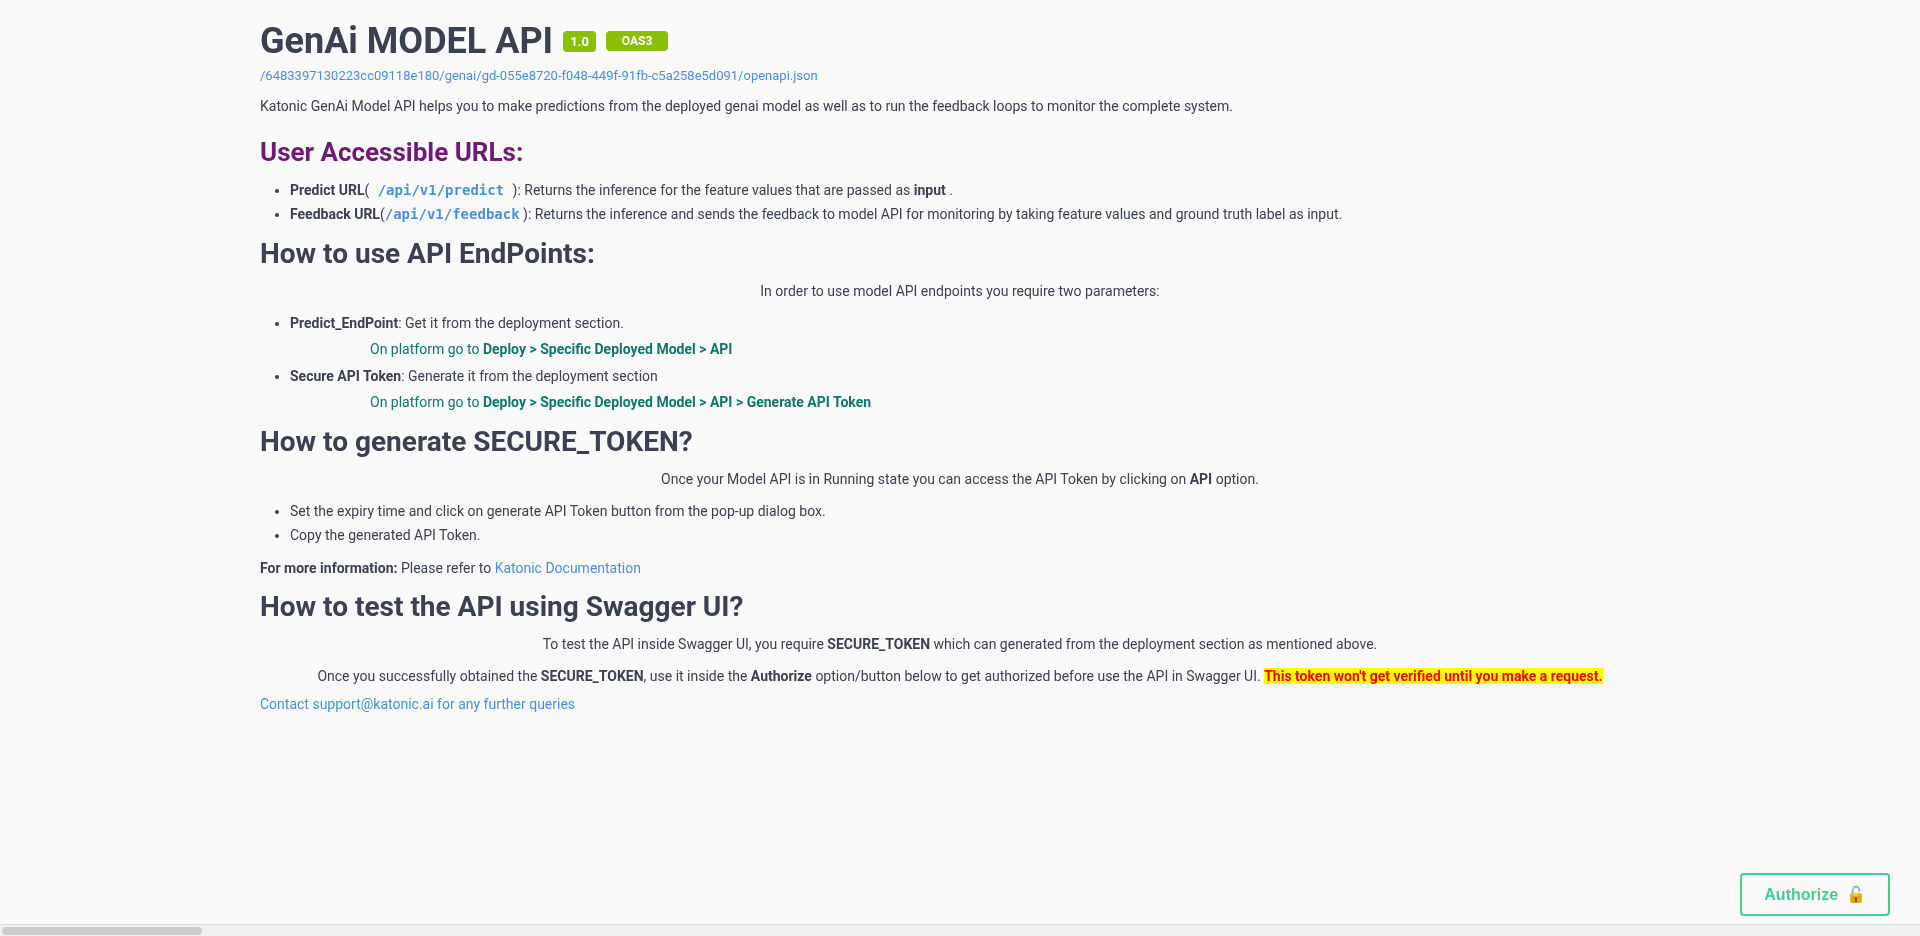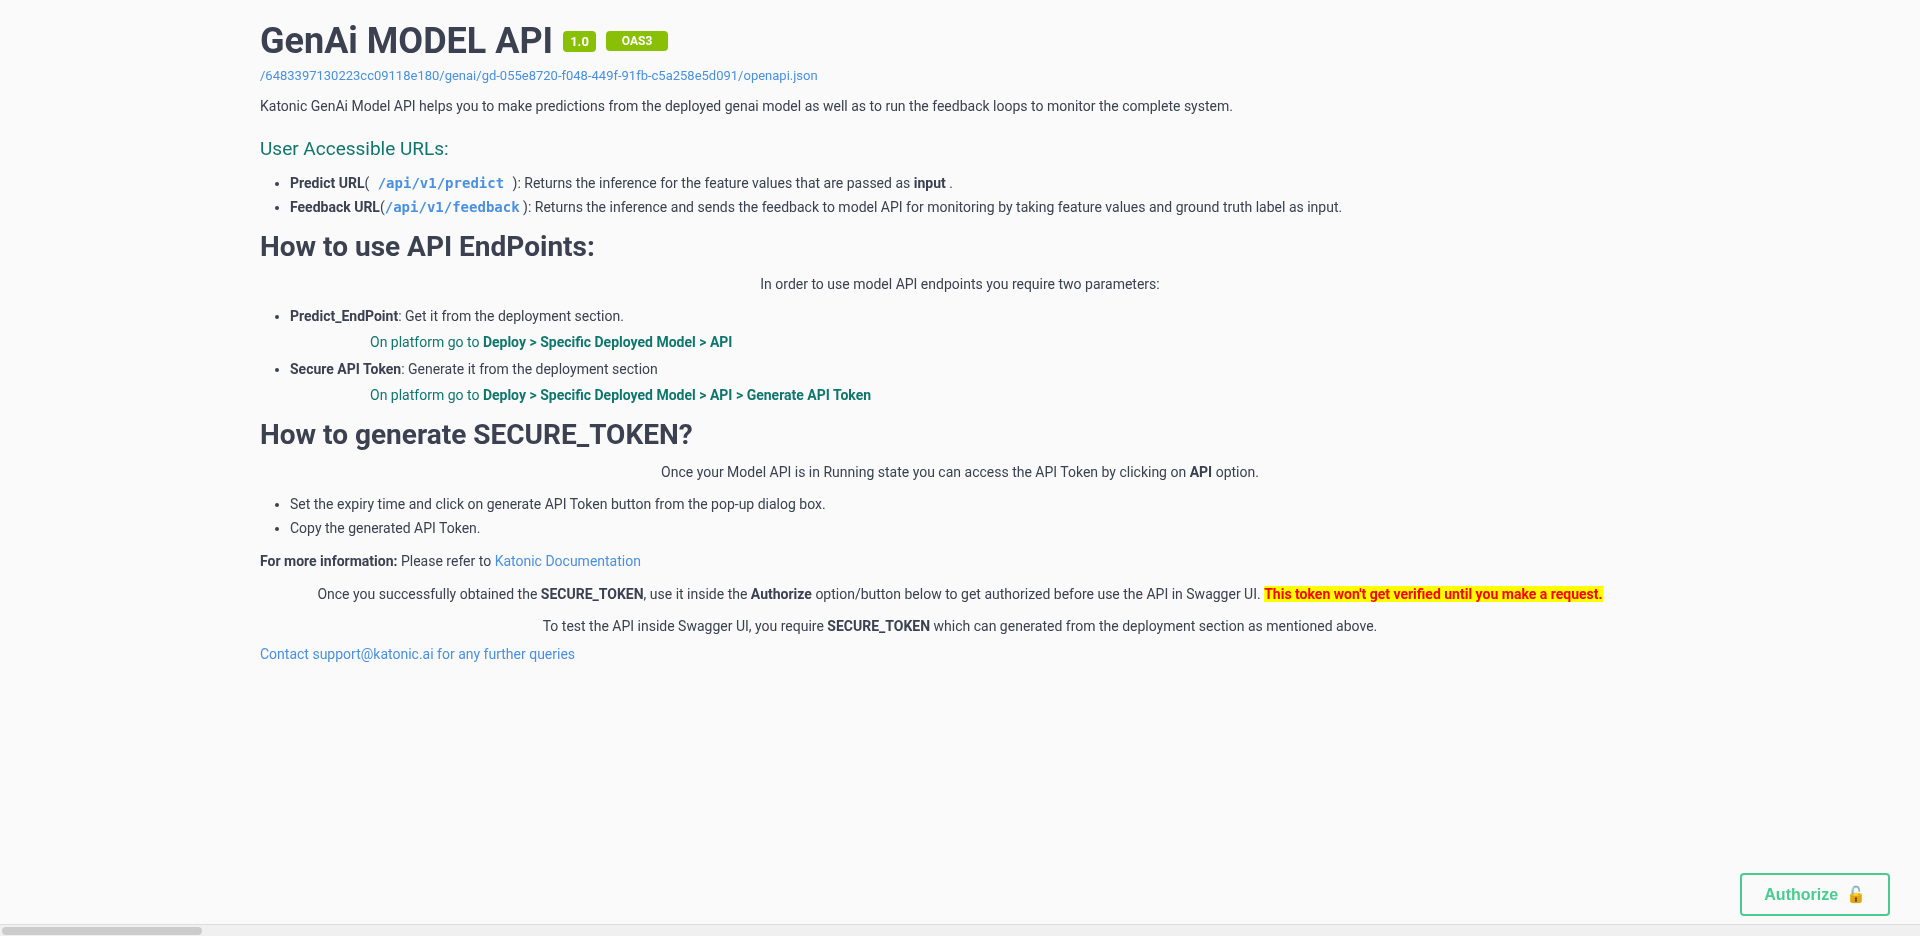--- a/index.html
+++ b/index.html
@@ -65,23 +65,23 @@
     }
 
     .intro-text {
       font-size: 14px;
       color: #3b4151;
       margin-bottom: 20px;
       line-height: 1.6;
     }
 
     .section-heading {
-      font-size: 19px;
-      font-weight: 400;
-      color: #0f766e;
+      font-size: 26px;
+      font-weight: 700;
+      color: #701a75;
       margin-bottom: 12px;
       margin-top: 10px;
     }
 
     .section-heading-large {
       font-size: 28px;
       font-weight: 700;
       color: #3b4151;
       margin-bottom: 10px;
       margin-top: 10px;
@@ -268,27 +268,28 @@
     <li>Set the expiry time and click on generate API Token button from the pop-up dialog box.</li>
     <li>Copy the generated API Token.</li>
   </ul>
 
 
   <p class="note-line">
     <span class="more-info-label">For more information:</span> Please refer to <a class="katonic-link" href="#">Katonic Documentation</a>
   </p>
 
   
+  <h2 class="section-heading-large">How to test the API using Swagger UI?</h2>
+
+  <p class="section-sub-text">
+    To test the API inside Swagger UI, you require <span class="bold-text">SECURE_TOKEN</span> which can generated from the deployment section as mentioned above.
+  </p>
 
   <p class="section-sub-text">
     Once you successfully obtained the <span class="bold-text">SECURE_TOKEN</span>, use it inside the <span class="bold-text">Authorize</span> option/button below to get authorized before use the API in Swagger UI. <span class="highlight-yellow">This token won't get verified until you make a request.</span>
-  </p>
-
-  <p class="section-sub-text">
-    To test the API inside Swagger UI, you require <span class="bold-text">SECURE_TOKEN</span> which can generated from the deployment section as mentioned above.
   </p>
 
   <a class="contact-link" href="#">Contact support@katonic.ai for any further queries</a>
 
 </div>
 
 <div class="authorize-btn-container">
   <button class="authorize-btn">
     <span>Authorize</span>
     <span class="lock-icon">🔓</span>

